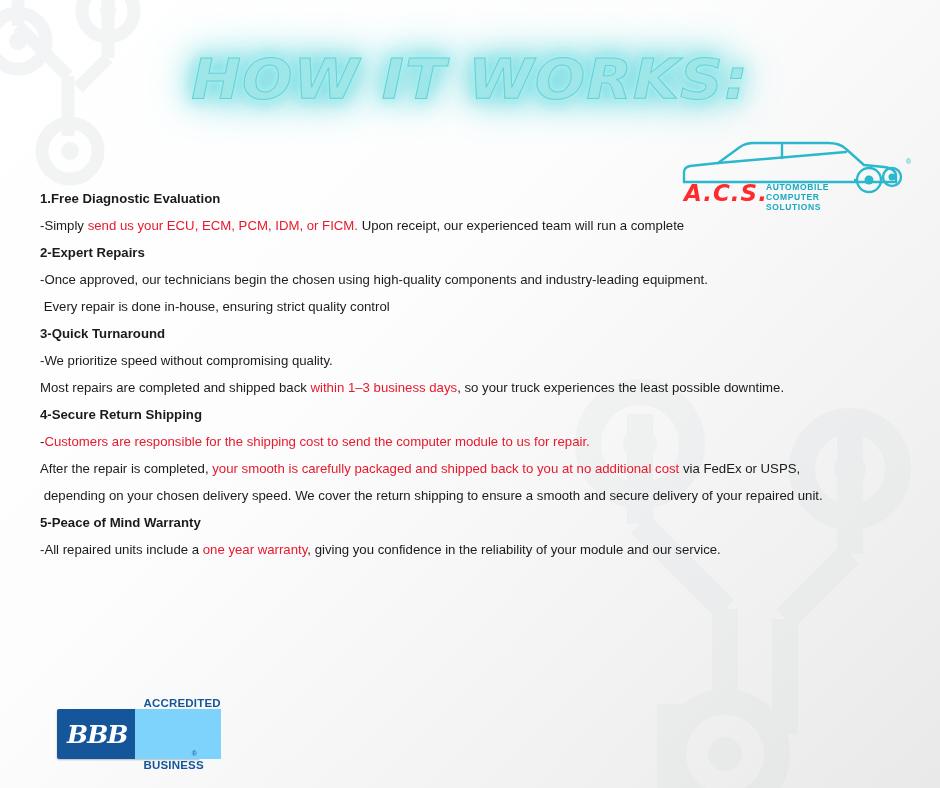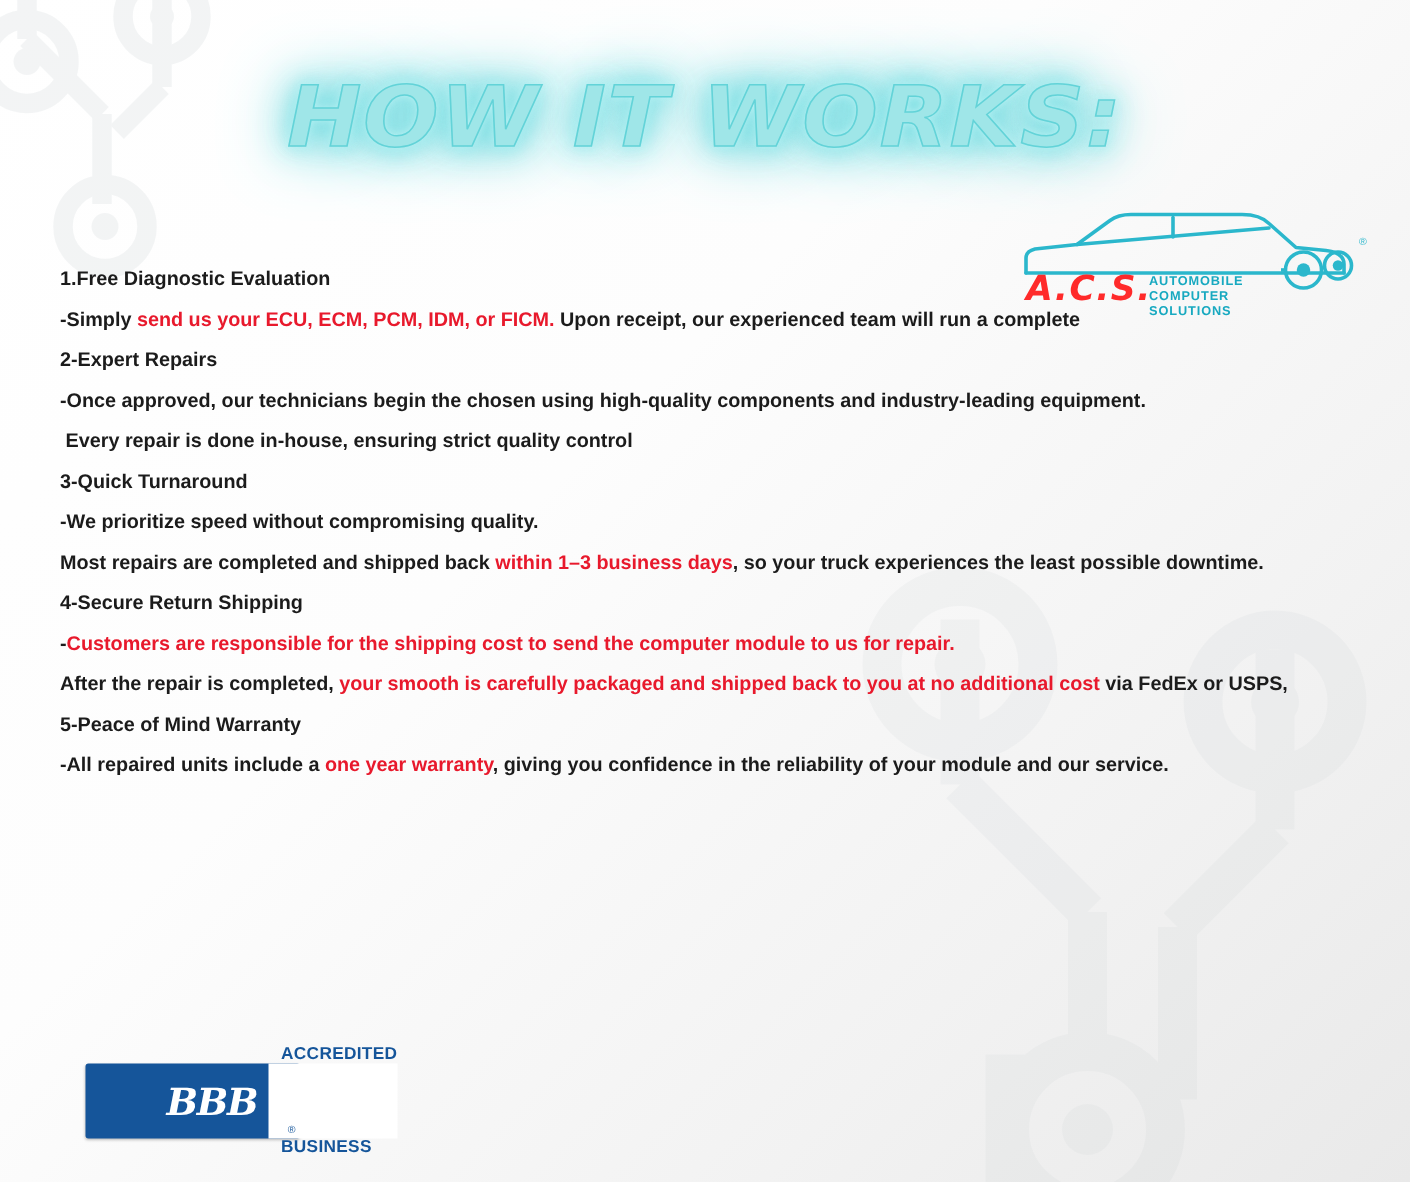--- a/index.html
+++ b/index.html
@@ -95,31 +95,31 @@
     left: 228px;
     top: 22px;
     font-size: 7px;
     color: #2bb7cc;
   }
 
   
   .content {
     position: absolute;
     left: 40px;
-    top: 172px;
+    top: 185px;
     width: 860px;
     font-size: 13.2px;
     line-height: 27px;
     color: #1b1b1b;
   }
   .line {
     white-space: pre-wrap;
     font-weight: bold;
   }
-  .line.normal { font-weight: bold; }
+  .line.normal { font-weight: normal; }
   .seg-red { color: #e8192c; }
   .seg-dark { color: #1b1b1b; }
 
   
   .bbb {
     position: absolute;
     left: 57px;
     top: 709px;
     width: 143px;
     height: 50px;
@@ -130,24 +130,23 @@
     box-shadow: 0 1px 2px rgba(0,0,0,0.25);
   }
   .bbb-mark {
     font-family: "DejaVu Serif", serif;
     font-weight: bold;
     font-style: italic;
     font-size: 25px;
     color: #ffffff;
     padding: 0 8px 0 10px;
     letter-spacing: -1px;
-    margin-left: 44px;
   }
   .bbb-right {
-    background: #ffffff;
+    background: #7dd3fc;
     height: 50px;
     flex: 1;
     display: flex;
     flex-direction: column;
     justify-content: center;
     padding-left: 8px;
     gap: 48px;
   }
   .bbb-acc {
     font-size: 11.5px;
@@ -257,20 +256,21 @@
       <div class="line normal"><span class="seg-dark">-Simply </span><span class="seg-red">send us your ECU, ECM, PCM, IDM, or FICM.</span><span class="seg-dark"> Upon receipt, our experienced team will run a complete</span></div>
       <div class="line">2-Expert Repairs</div>
       <div class="line normal"><span class="seg-dark">-Once approved, our technicians begin the chosen using high-quality components and industry-leading equipment.</span></div>
       <div class="line normal"><span class="seg-dark"> Every repair is done in-house, ensuring strict quality control</span></div>
       <div class="line">3-Quick Turnaround</div>
       <div class="line normal"><span class="seg-dark">-We prioritize speed without compromising quality.</span></div>
       <div class="line normal"><span class="seg-dark">Most repairs are completed and shipped back </span><span class="seg-red">within 1–3 business days</span><span class="seg-dark">, so your truck experiences the least possible downtime.</span></div>
       <div class="line">4-Secure Return Shipping</div>
       <div class="line normal"><span class="seg-dark">-</span><span class="seg-red">Customers are responsible for the shipping cost to send the computer module to us for repair.</span></div>
       <div class="line normal"><span class="seg-dark">After the repair is completed, </span><span class="seg-red">your smooth is carefully packaged and shipped back to you at no additional cost</span><span class="seg-dark"> via FedEx or USPS,</span></div>
+      <div class="line normal"><span class="seg-dark"> depending on your chosen delivery speed. We cover the return shipping to ensure a smooth and secure delivery of your repaired unit.</span></div>
       <div class="line">5-Peace of Mind Warranty</div>
       <div class="line normal"><span class="seg-dark">-All repaired units include a </span><span class="seg-red">one year warranty</span><span class="seg-dark">, giving you confidence in the reliability of your module and our service.</span></div>
     </div>
 
   <div class="bbb">
     <div class="bbb-mark">BBB</div>
     <div class="bbb-right">
       <div class="bbb-acc">ACCREDITED</div>
       <div class="bbb-bus">BUSINESS</div>
       <div class="bbb-r">®</div>

